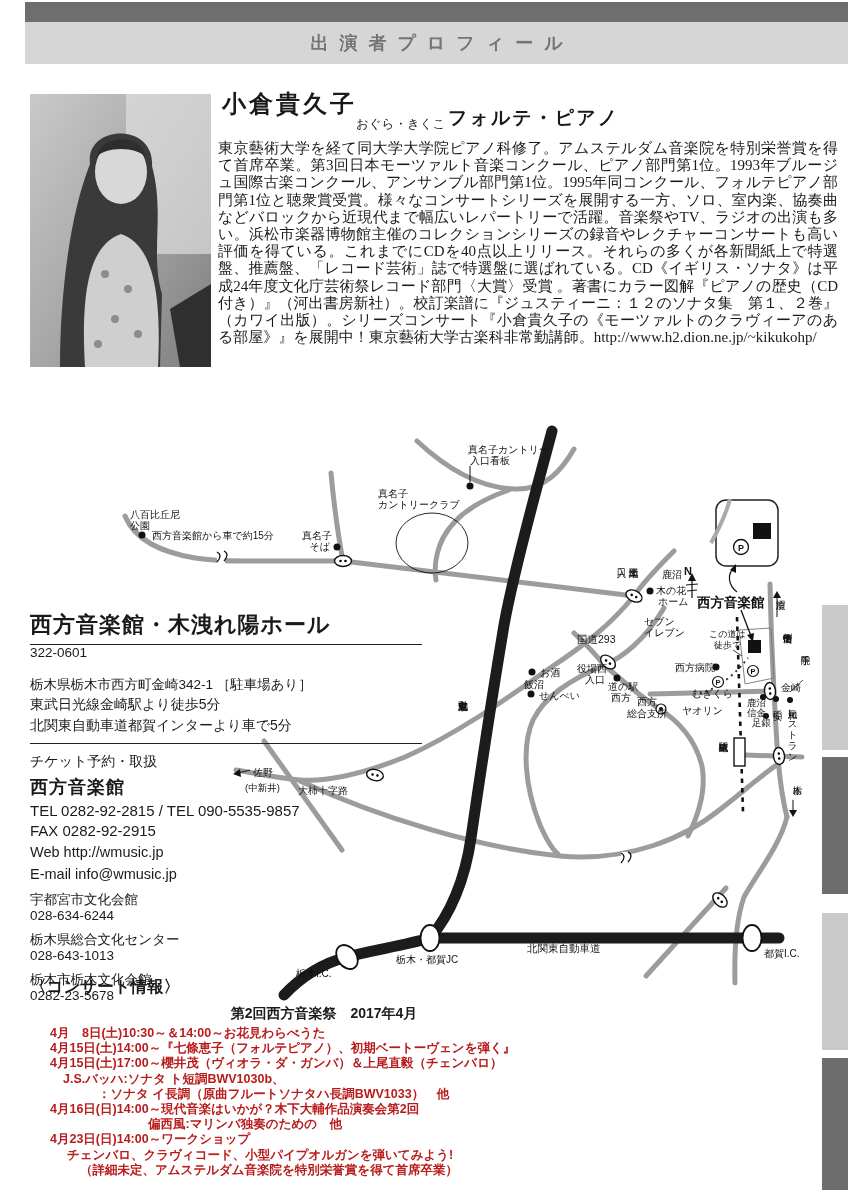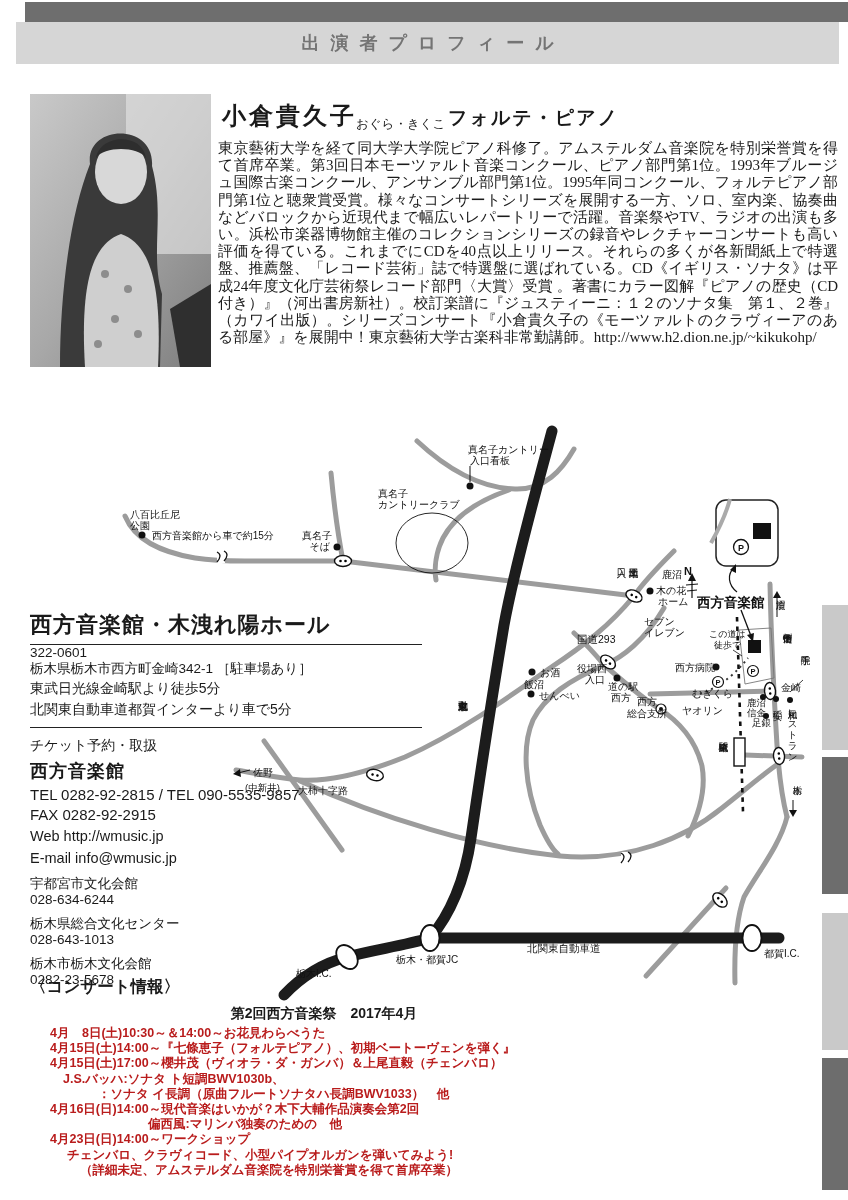--- a/index.html
+++ b/index.html
@@ -1,26 +1,26 @@
 <!DOCTYPE html>
 <html><head>
 <meta charset="utf-8">
 <style>
   html,body{margin:0;padding:0;background:#fff;}
   .page{position:relative;width:848px;height:1200px;background:#fff;overflow:hidden;
         font-family:"Liberation Sans",sans-serif;color:#1a1a1a;}
   .abs{position:absolute;}
   
   .banner-dark{left:25px;top:2px;width:823px;height:20px;background:#6e6e6e;}
-  .banner-light{left:16px;top:22px;width:823px;height:42px;background:#d6d6d6;
+  .banner-light{left:25px;top:22px;width:823px;height:42px;background:#d6d6d6;
     display:flex;align-items:center;justify-content:center;}
   .banner-title{font-weight:bold;font-size:18px;letter-spacing:11px;color:#747474;padding-left:11px;}
   
   .photo{left:30px;top:94px;width:181px;height:273px;background:#9a9a9a;}
-  .name{left:222px;top:100px;font-family:"Liberation Serif",serif;font-weight:bold;
+  .name{left:222px;top:88px;font-family:"Liberation Serif",serif;font-weight:bold;
         font-size:24px;letter-spacing:3px;}
   .reading{left:356px;top:116px;font-family:"Liberation Serif",serif;font-size:12.5px;}
   .instrument{left:448px;top:105px;font-family:"Liberation Serif",serif;font-weight:bold;
         font-size:19px;letter-spacing:2px;}
   .bio{left:218px;top:140px;width:620px;font-family:"Liberation Serif",serif;
        font-size:15px;line-height:17.2px;text-align:justify;}
   
   .venue{left:30px;top:610px;width:392px;}
   .venue-title{font-size:22px;font-weight:bold;letter-spacing:1px;}
   .rule{border-bottom:1.5px solid #222;margin-top:4px;}
@@ -280,21 +280,21 @@
       <text x="296" y="977">栃木I.C.</text>
       <text x="396" y="963">栃木・都賀JC</text>
       <text x="764" y="957">都賀I.C.</text>
     </g>
   </svg>
 
   <div class="abs venue">
     <div class="venue-title">西方音楽館・木洩れ陽ホール</div>
     <div class="rule"></div>
     <div class="addr1">322-0601</div>
-    <div class="addr1" style="margin-top:0;">栃木県栃木市西方町金崎342-1 ［駐車場あり］</div>
+    <div class="addr1" style="margin-top:16px;">栃木県栃木市西方町金崎342-1 ［駐車場あり］</div>
     <div class="addr2">東武日光線金崎駅より徒歩5分</div>
     <div class="addr2">北関東自動車道都賀インターより車で5分</div>
     <div class="rule" style="margin-top:8px;"></div>
     <div class="ticket">チケット予約・取扱</div>
     <div class="office">西方音楽館</div>
     <div class="tel">TEL 0282-92-2815 / TEL 090-5535-9857</div>
     <div class="tel">FAX 0282-92-2915</div>
     <div class="webmail">Web  http://wmusic.jp</div>
     <div class="webmail">E-mail  info@wmusic.jp</div>
     <div class="other">

